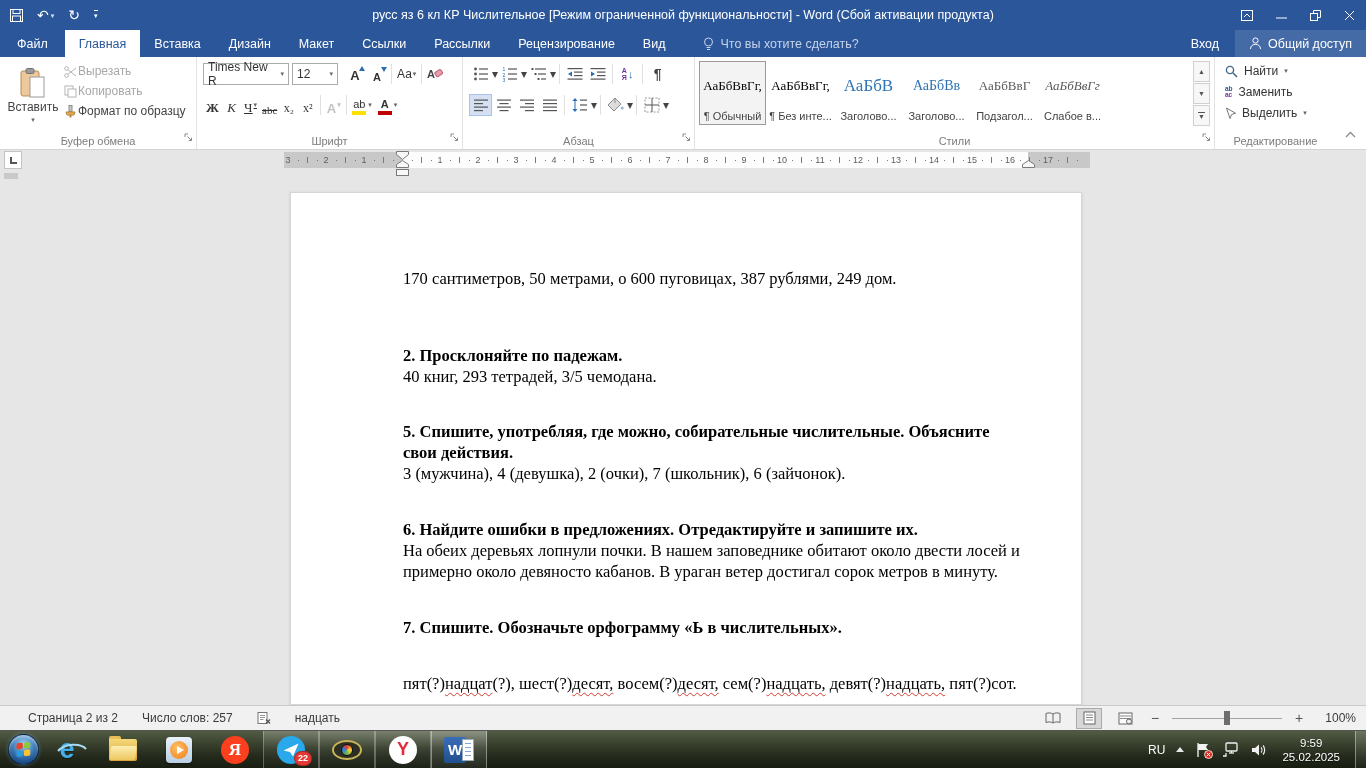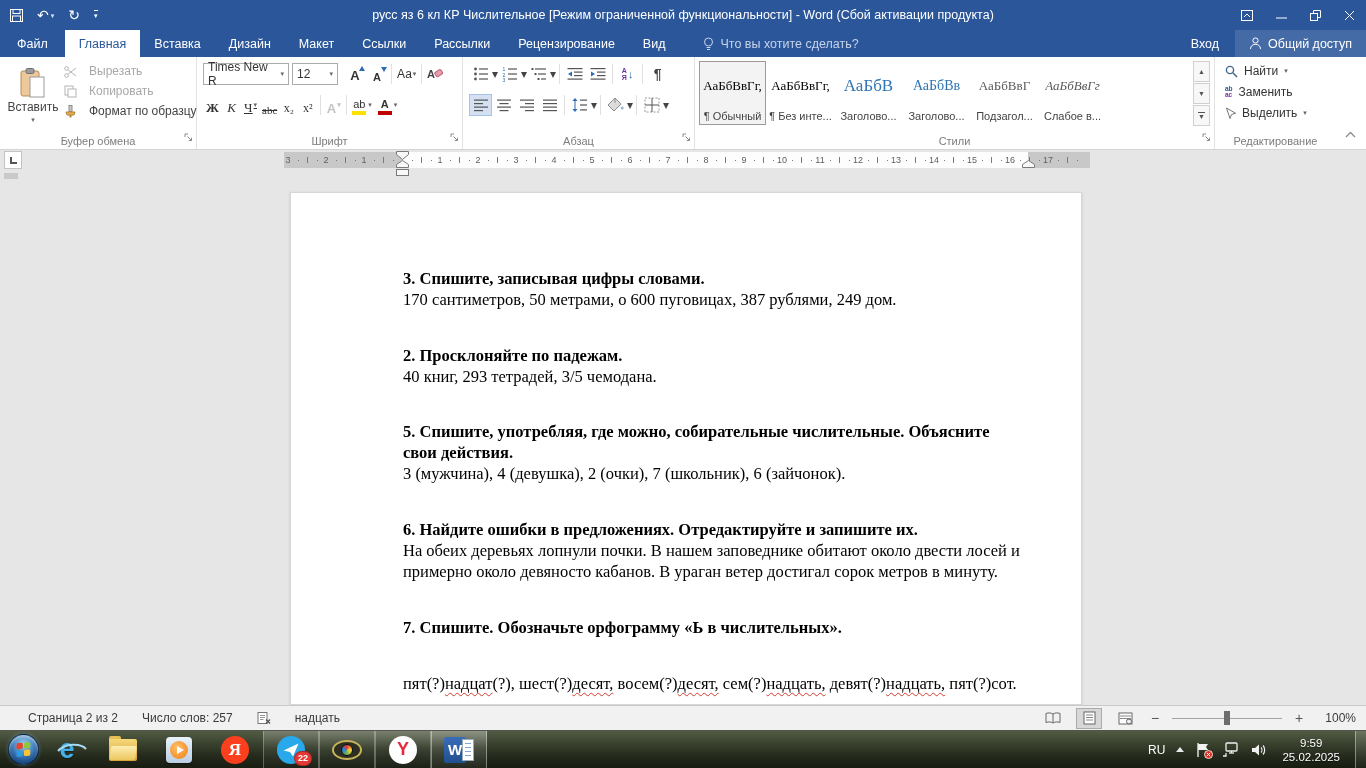--- a/index.html
+++ b/index.html
@@ -33,21 +33,21 @@
 .rg-label{position:absolute;bottom:2px;left:0;right:0;text-align:center;font-size:11px;color:#7c7c7c;}
 .launcher{position:absolute;right:3px;bottom:4px;}
 .g-clipboard{left:0;width:197px;}
 .g-font{left:197px;width:266px;}
 .g-paragraph{left:463px;width:232px;}
 .g-styles{left:695px;width:520px;}
 .g-editing{left:1215px;width:121px;border-right:none;}
 .paste-btn{position:absolute;left:6px;top:3px;width:54px;height:72px;display:flex;flex-direction:column;align-items:center;justify-content:center;gap:2px;color:#444;font-size:12px;}
 .paste-btn .dd{font-size:7px;color:#666;}
 .clip-col{position:absolute;left:64px;top:7px;display:flex;flex-direction:column;gap:6px;}
-.clip-item{display:flex;align-items:center;gap:12px;font-size:12px;white-space:nowrap;}
+.clip-item{display:flex;align-items:center;gap:1px;font-size:12px;white-space:nowrap;}
 .clip-item.disabled{color:#a8a8a8;}
 .frow{position:absolute;left:6px;display:flex;align-items:center;}
 .frow1{top:6px;}
 .frow2{top:37px;}
 .combo{height:22px;border:1px solid #ababab;background:#fff;display:flex;align-items:center;padding:0 4px;font-size:12px;color:#333;}
 .combo .dd{font-size:7px;color:#666;margin-left:auto;padding-left:4px;}
 .cb-name{width:86px;}
 .cb-size{width:46px;margin-left:3px;}
 .rbtn{display:inline-flex;align-items:flex-end;justify-content:center;min-width:19px;height:22px;padding:0 2px;font-size:13px;color:#333;position:relative;}
 .rbtn .dd{font-size:7px;color:#666;margin-left:1px;align-self:center;}
@@ -658,21 +658,20 @@
       <rect x="0.5" y="0.5" width="12" height="6" fill="#f8f8f8" stroke="#7a7a7a"></rect>
     </svg>
   <svg class="marker" style="left:1022px;top:10px;" width="13" height="8">
       <polygon points="6.5,0.5 12.5,4.5 12.5,7.5 0.5,7.5 0.5,4.5" fill="#f8f8f8" stroke="#7a7a7a"></polygon>
     </svg>
 </div>
 
 <div class="docarea">
   <div class="page" id="page-content">
       <div class="doc-section sec0">
-        <div class="doc-heading">3. Спишите, записывая цифры словами.</div>
         <div class="doc-body">170 сантиметров, 50 метрами, о 600 пуговицах, 387 рублями, 249 дом.</div>
       </div>
       <div class="doc-section sec1">
         <div class="doc-heading">2. Просклоняйте по падежам.</div>
         <div class="doc-body">40 книг, 293 тетрадей, 3/5 чемодана.</div>
       </div>
       <div class="doc-section sec2">
         <div class="doc-heading">5. Спишите, употребляя, где можно, собирательные числительные. Объясните свои действия.</div>
         <div class="doc-body">3 (мужчина), 4 (девушка), 2 (очки), 7 (школьник), 6 (зайчонок).</div>
       </div>

